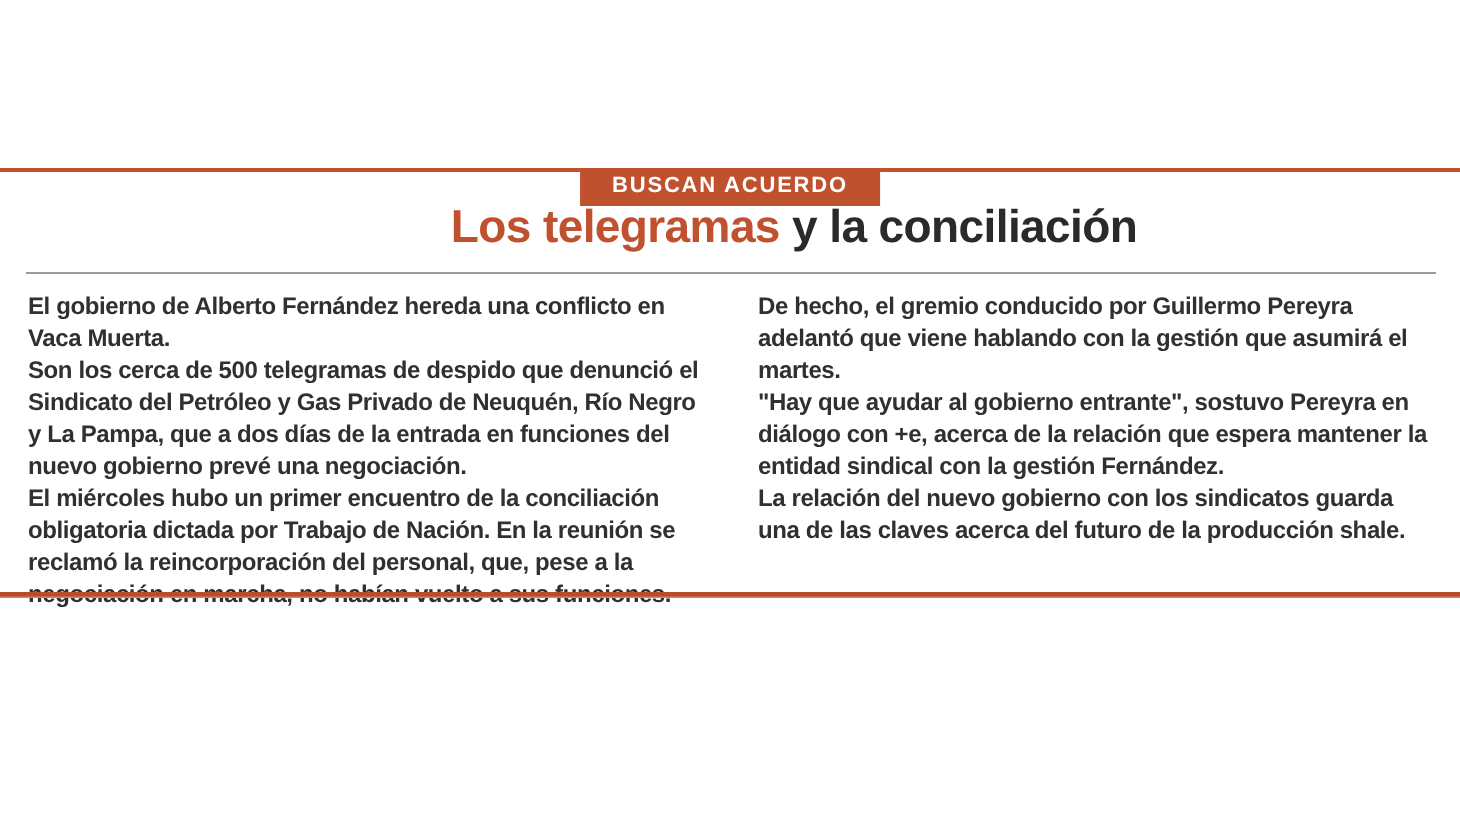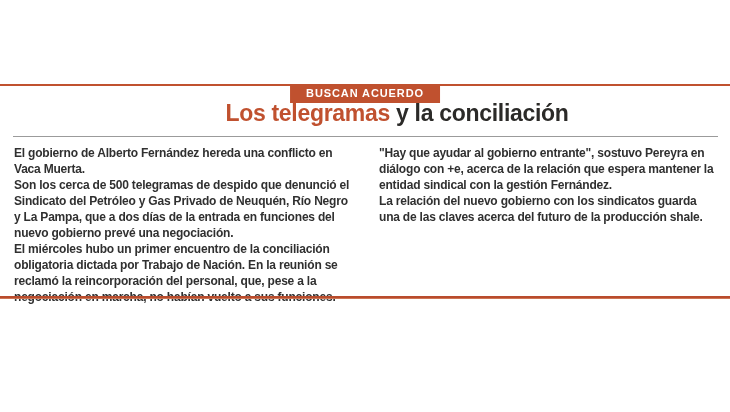--- a/index.html
+++ b/index.html
@@ -84,20 +84,21 @@
 
   <div class="hairline"></div>
 
   <div class="article-body">
     <div class="column">
       <p>El gobierno de Alberto Fernández hereda una conflicto en Vaca Muerta.</p>
       <p>Son los cerca de 500 telegramas de despido que denunció el Sindicato del Petróleo y Gas Privado de Neuquén, Río Negro y La Pampa, que a dos días de la entrada en funciones del nuevo gobierno prevé una negociación.</p>
       <p>El miércoles hubo un primer encuentro de la conciliación obligatoria dictada por Trabajo de Nación. En la reunión se reclamó la reincorporación del personal, que, pese a la negociación en marcha, no habían vuelto a sus funciones.</p>
     </div>
     <div class="column">
+      <p>De hecho, el gremio conducido por Guillermo Pereyra adelantó que viene hablando con la gestión que asumirá el martes.</p>
       <p>"Hay que ayudar al gobierno entrante", sostuvo Pereyra en diálogo con +e, acerca de la relación que espera mantener la entidad sindical con la gestión Fernández.</p>
       <p>La relación del nuevo gobierno con los sindicatos guarda una de las claves acerca del futuro de la producción shale.</p>
     </div>
   </div>
 
   <div class="rule-bottom"></div>
 
 </div>
 
 </body></html>

